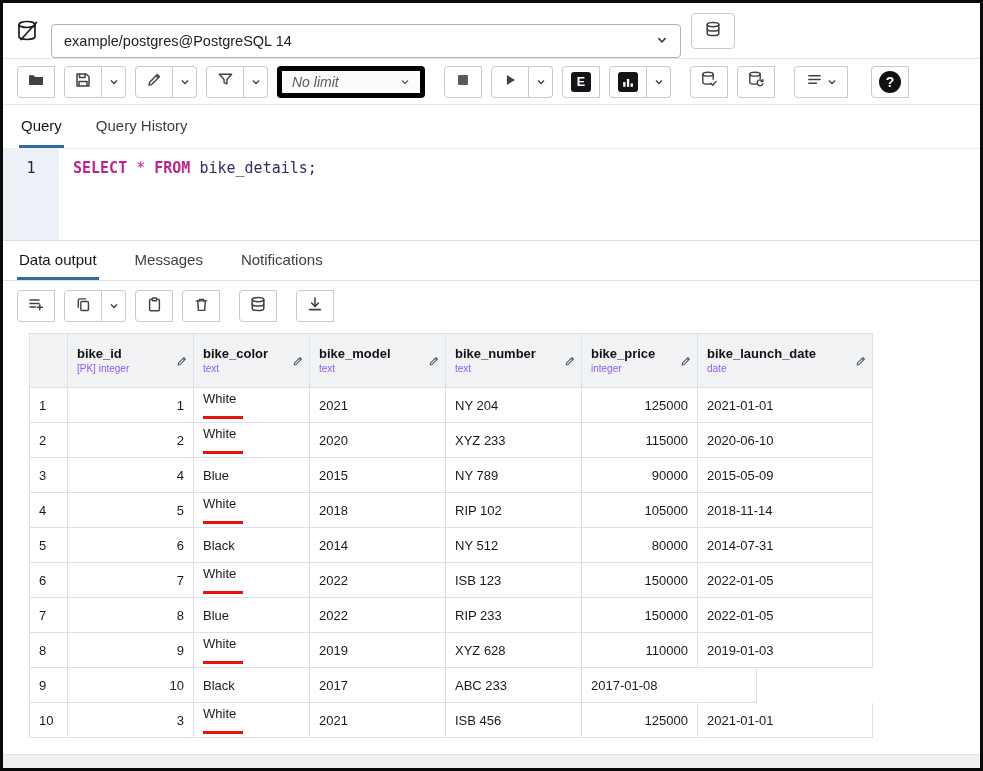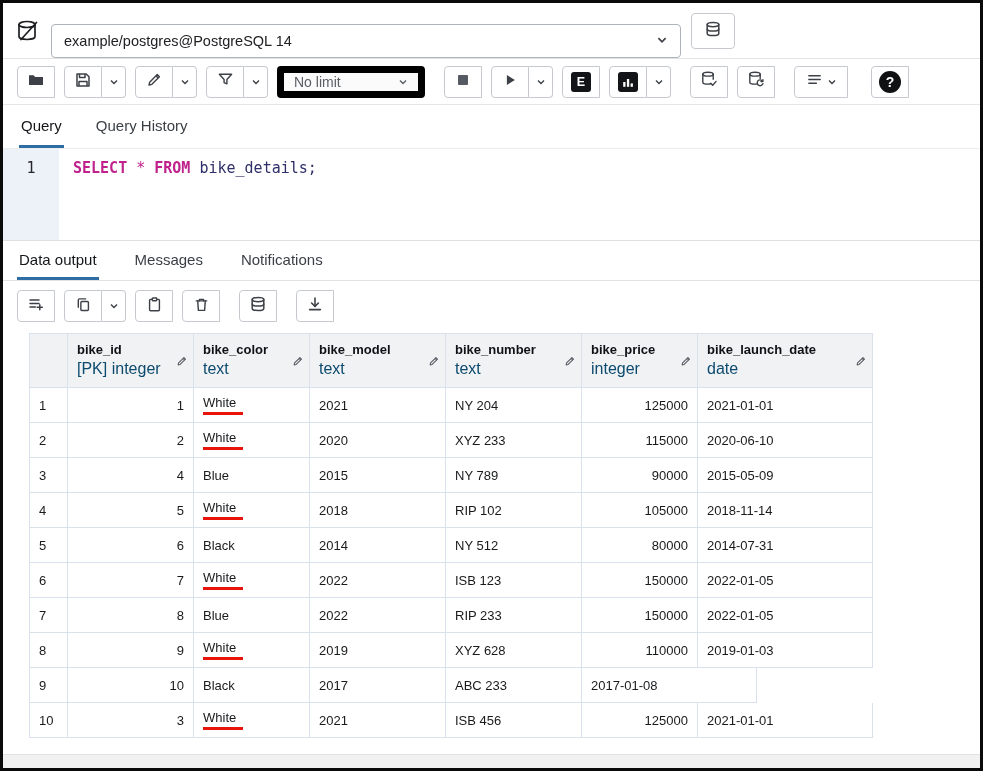--- a/index.html
+++ b/index.html
@@ -19,21 +19,21 @@
   .conn-db-btn{width:44px;height:36px;border:1px solid #c6cacf;border-radius:4px;display:flex;align-items:center;justify-content:center;background:#fff;cursor:pointer;}
 
   
   .toolbar{flex:0 0 46px;display:flex;align-items:center;padding:0 14px;border-bottom:1px solid #e6e6e6;background:#fff;}
   .results-toolbar{flex:0 0 50px;display:flex;align-items:center;padding:0 14px;background:#fff;}
   .grp{display:flex;margin-right:9px;}
   .btn{height:32px;min-width:38px;display:flex;align-items:center;justify-content:center;background:#fff;border:1px solid #c6cacf;border-radius:4px;cursor:pointer;padding:0 7px;color:#3d4147;}
   .grp .btn:first-child{border-radius:4px 0 0 4px;}
   .grp .btn + .btn{border-left:none;border-radius:0 4px 4px 0;min-width:24px;width:24px;padding:0;}
   .sp10{margin-left:10px;} .sp14{margin-left:14px;}
-  .limit{width:148px;height:32px;border:7px solid #000000;border-radius:4px;display:flex;align-items:center;justify-content:space-between;padding:0 10px;color:#5a5e64;font-size:14px;background:#fbfbfb;cursor:pointer;margin-right:9px;}
+  .limit{width:148px;height:32px;border:5px solid #000000;border-radius:4px;display:flex;align-items:center;justify-content:space-between;padding:0 10px;color:#5a5e64;font-size:14px;background:#fbfbfb;cursor:pointer;margin-right:9px;font-style:italic;}
   .badge{width:20px;height:20px;background:#121417;color:#fff;border-radius:3px;font-weight:bold;font-size:12.5px;display:flex;align-items:center;justify-content:center;}
   .help-badge{width:22px;height:22px;border-radius:50%;background:#0f1113;color:#fff;font-weight:bold;font-size:14px;display:flex;align-items:center;justify-content:center;}
 
   
   .tabs{display:flex;align-items:stretch;padding-left:16px;gap:30px;background:#fff;}
   .qtabs{flex:0 0 44px;border-bottom:1px solid #ececec;}
   .otabs{flex:0 0 40px;gap:34px;padding-left:14px;border-bottom:1px solid #e2e2e2;}
   .tab{display:flex;align-items:center;font-size:15px;color:#3a3f45;cursor:pointer;border-bottom:3px solid transparent;padding:0 2px;}
   .tab.active{color:#141619;border-bottom-color:var(--accent);}
 
@@ -45,25 +45,25 @@
   .tok-operator{color:var(--op);}
   .tok-identifier{color:var(--id);}
 
   
   .grid-wrap{flex:1 1 auto;padding:2px 0 0 26px;overflow:hidden;background:#fff;}
   .grid{display:inline-block;border-top:1px solid var(--grid-line);border-left:1px solid var(--grid-line);}
   .grid-row{display:flex;}
   .gcell{border-right:1px solid var(--grid-line);border-bottom:1px solid var(--grid-line);background:#fff;}
   .ghead{background:#f1f2f4;height:54px;display:flex;flex-direction:column;justify-content:center;padding:2px 20px 2px 9px;position:relative;}
   .col-name{font-weight:700;font-size:13px;color:#0f1114;line-height:1.25;white-space:nowrap;}
-  .col-type{font-size:16px;color:#0c4a6e;line-height:1.25;margin-top:1px;white-space:nowrap;}
+  .col-type{font-size:10px;color:#8b5cf6;line-height:1.25;margin-top:1px;white-space:nowrap;}
   .pencil{position:absolute;right:5px;top:50%;transform:translateY(-50%);display:flex;}
   .gdata{height:35px;display:flex;align-items:center;padding:0 9px;font-size:13px;color:#191a1c;white-space:nowrap;}
   .right{justify-content:flex-end;}
-  .red-underline{border-bottom:3px solid var(--annot);padding:0 7px 2px 0;}
+  .red-underline{border-bottom:3px solid var(--annot);padding:0 7px 10px 0;}
 
   .bottom-strip{flex:0 0 14px;background:#f1f1f1;border-top:1px solid #e2e2e2;}
 </style>
 </head>
 <body>
 
 <div class="app">
 
   <div class="connbar">
     <span class="qt-icon">

